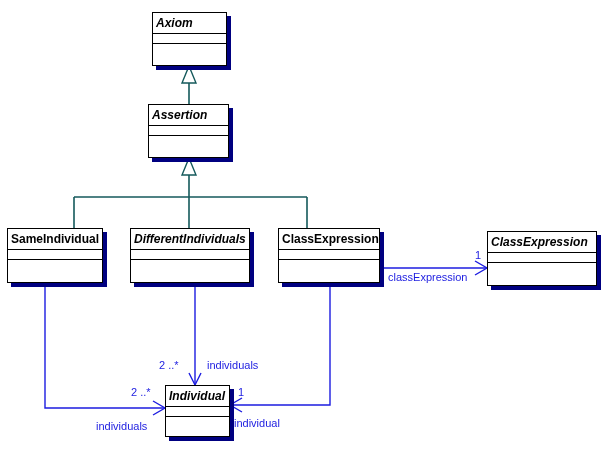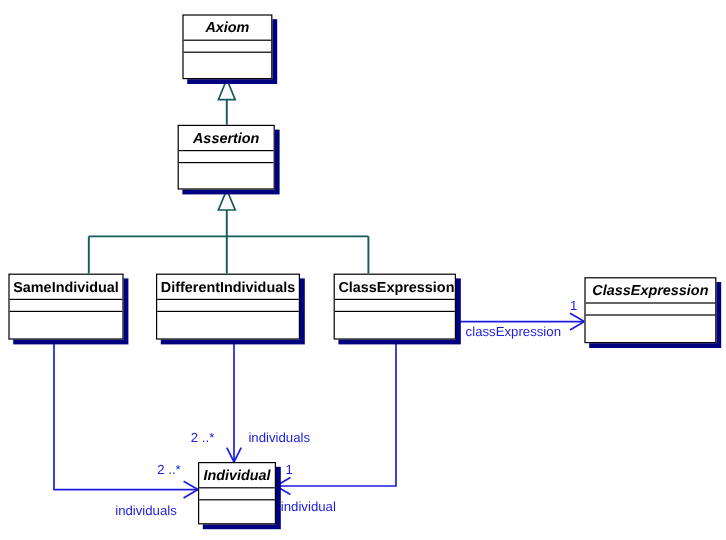--- a/index.html
+++ b/index.html
@@ -28,21 +28,20 @@
     box-sizing: border-box;
     background: #ffffff;
     border: 1px solid #000000;
     box-shadow: 4px 4px 0 0 #000080;
     z-index: 5;
   }
   .uml-name {
     box-sizing: border-box;
     height: 21px;
     line-height: 20px;
-    text-align: center;
     font-size: 12px;
     font-weight: bold;
     color: #000000;
     border-bottom: 1px solid #000000;
     white-space: nowrap;
     overflow: hidden;
     padding: 0 3px;
   }
   .uml-name.abstract {
     font-style: italic;
@@ -132,21 +131,21 @@
     <div class="uml-attrs"></div>
     <div class="uml-ops"></div>
   </div>
 
   <div class="uml-class" style="left:148px; top:104px; width:81px; height:54px;">
     <div class="uml-name abstract">Assertion</div>
     <div class="uml-attrs"></div>
     <div class="uml-ops"></div>
   </div>
 
-  <div class="uml-class" style="left:130px; top:228px; width:120px; height:55px;">
+  <div class="uml-class" style="left:130px; top:228px; width:120px; height:55px;font-style:italic;">
     <div class="uml-name">DifferentIndividuals</div>
     <div class="uml-attrs"></div>
     <div class="uml-ops"></div>
   </div>
 
   <div class="uml-class" style="left:278px; top:228px; width:102px; height:55px;">
     <div class="uml-name">ClassExpression</div>
     <div class="uml-attrs"></div>
     <div class="uml-ops"></div>
   </div>

